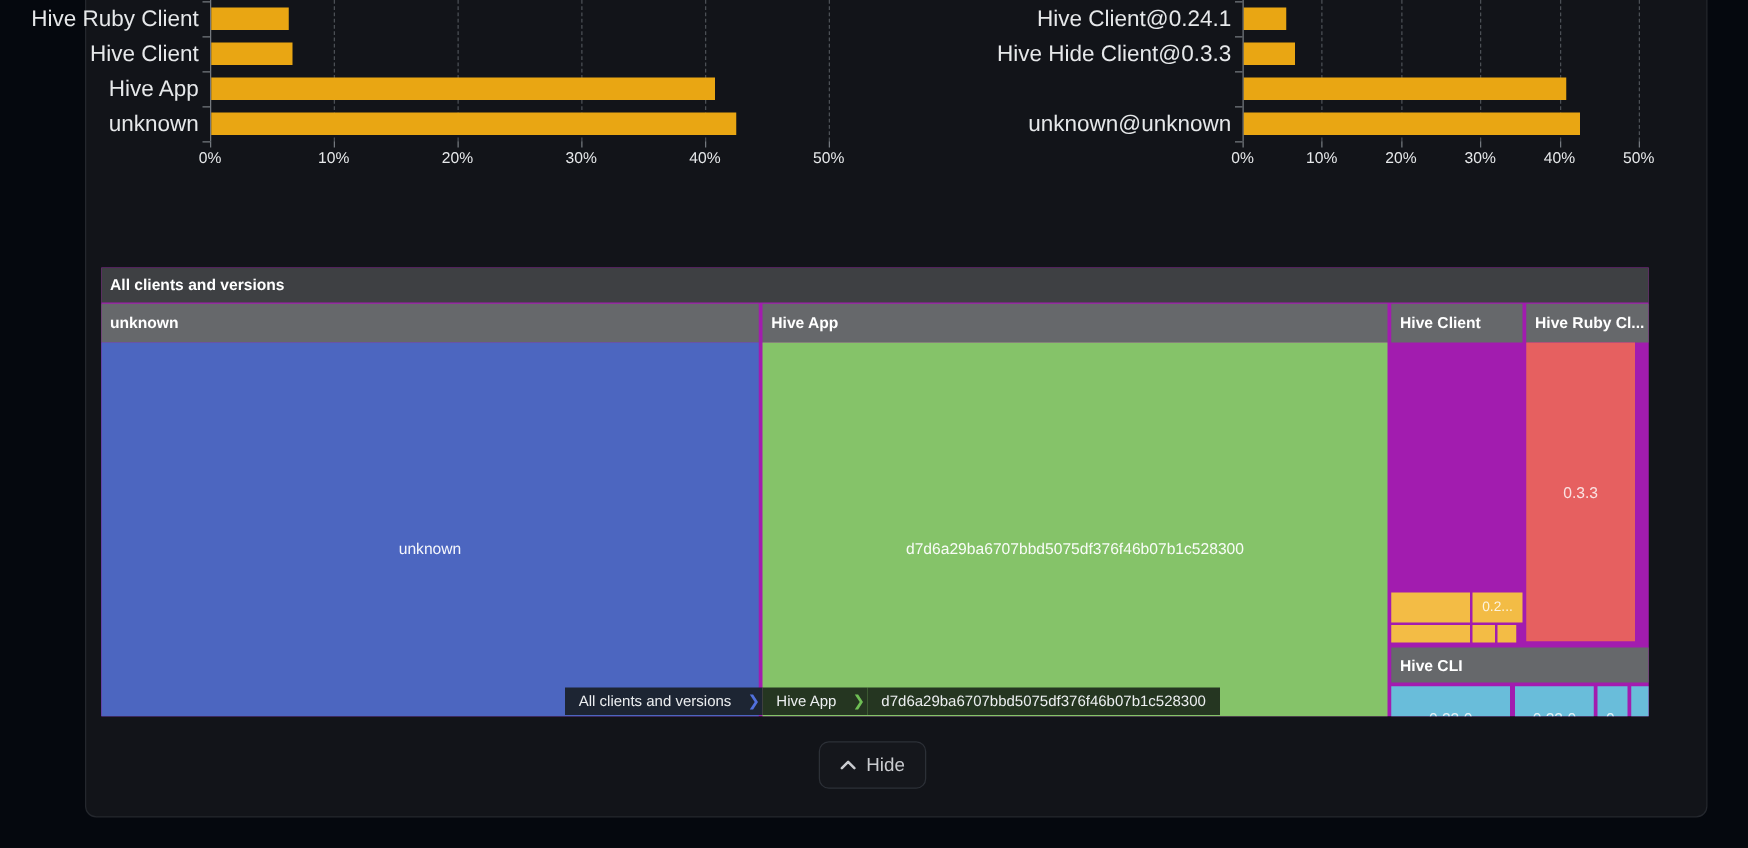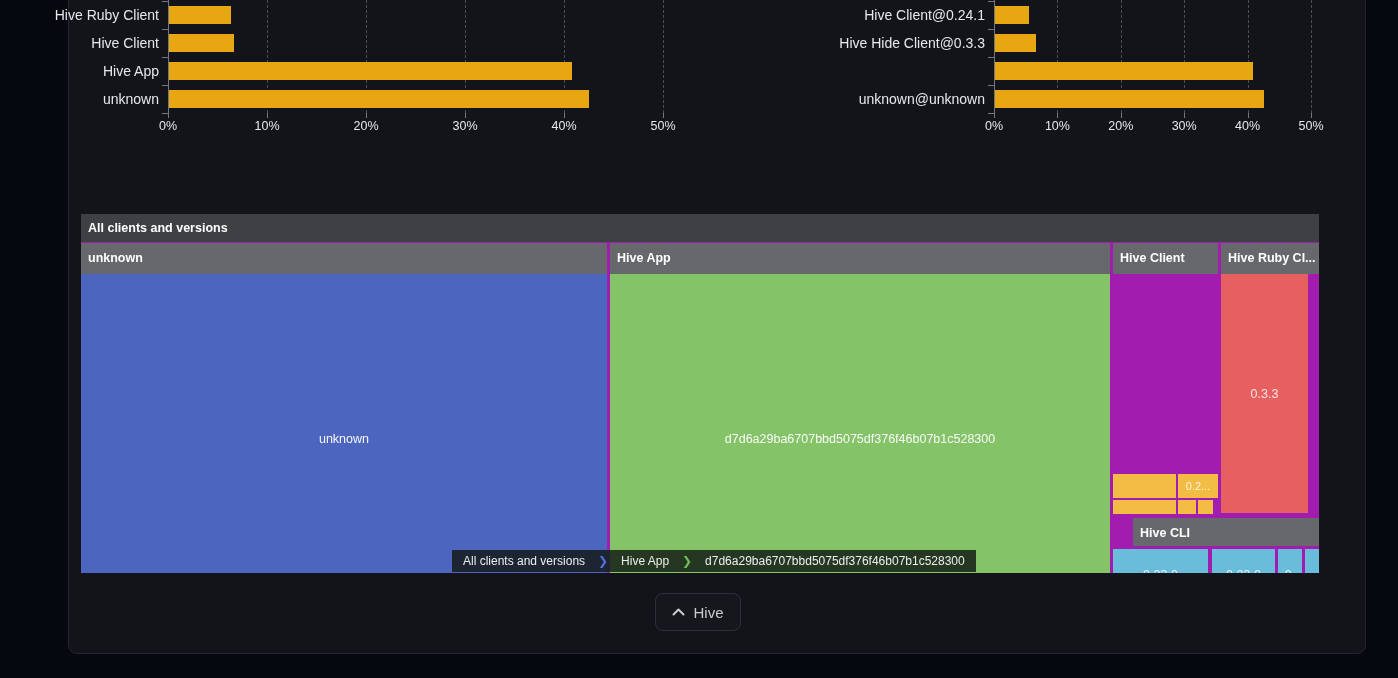--- a/index.html
+++ b/index.html
@@ -9,21 +9,21 @@
     background:#05080e;
     font-family:"Liberation Sans","DejaVu Sans",sans-serif;
   }
   .card {
     position:absolute; left:68px; top:-40px; width:1298px; height:694px;
     background:#121419; border:1px solid #24272d; border-radius:9px;
   }
   
   .barchart { position:absolute; top:0; height:140px; z-index:2; }
   .cat-label { position:absolute; height:28px; line-height:28px; text-align:right;
-    color:#e6e8ea; font-size:14px; white-space:nowrap; }
+    color:#e6e8ea; font-size:18px; white-space:nowrap; }
   .bar { position:absolute; height:18px; background:#e9a613; }
   .gridline { position:absolute; top:0; height:113px; width:0; border-left:1px dashed #4b4f55; }
   .axis-line { position:absolute; top:0; height:113px; width:0; border-left:1px solid #74797f; }
   .cat-tick { position:absolute; width:6px; height:0; border-top:1px solid #74797f; }
   .val-tick { position:absolute; top:113px; height:5px; width:0; border-left:1px solid #74797f; }
   .tick-label { position:absolute; top:119px; width:44px; text-align:center;
     color:#e6e8ea; font-size:12.5px; }
   
   .treemap { position:absolute; left:81px; top:214px; width:1238px; height:359px;
     background:#a21caf; overflow:hidden; z-index:2; }
@@ -148,21 +148,21 @@
     <div class="tm-block soft" style="left:1097px;top:260px;width:40px;height:24px;background:#f3bc45;font-size:11px;">0.2...</div>
     <div class="tm-block" style="left:1032px;top:286px;width:63px;height:14px;background:#f3bc45;"></div>
     <div class="tm-block" style="left:1097px;top:286px;width:18px;height:14px;background:#f3bc45;"></div>
     <div class="tm-block" style="left:1117px;top:286px;width:15px;height:14px;background:#f3bc45;"></div>
 
     <div class="tm-head" style="left:1140px;width:98px;">
       <span>Hive Ruby Cl...</span>
     </div>
     <div class="tm-block soft" style="left:1140px;top:60px;width:87px;height:239px;background:#e66060;">0.3.3</div>
 
-    <div class="tm-head" style="left:1032px;top:304px;height:28px;width:206px;margin-left:20px;">
+    <div class="tm-head" style="left:1032px;top:304px;height:28px;width:206px;">
       <span>Hive CLI</span>
     </div>
     <div class="tm-block soft" style="left:1032px;top:335px;width:95px;height:52px;background:#69bdda;">0.23.0</div>
     <div class="tm-block soft" style="left:1131px;top:335px;width:63px;height:52px;background:#69bdda;">0.23.0</div>
     <div class="tm-block soft" style="left:1197px;top:335px;width:24px;height:52px;background:#69bdda;">0.</div>
     <div class="tm-block" style="left:1224px;top:335px;width:14px;height:52px;background:#69bdda;"></div>
 
 
     <div class="breadcrumb">
       <span class="crumb bg-blue-dk">All clients and versions</span>
@@ -170,15 +170,15 @@
       <span class="crumb bg-green-dk">Hive App</span>
       <span class="crumb-sep bg-green-dk sep-green">❯</span>
       <span class="crumb bg-green-dk">d7d6a29ba6707bbd5075df376f46b07b1c528300</span>
     </div>
   </div>
 
   <div class="hide-btn">
     <svg width="13" height="8" viewBox="0 0 13 8">
       <polyline points="1.5,6.5 6.5,1.5 11.5,6.5" fill="none" stroke="#c9cbcf" stroke-width="2" stroke-linecap="round" stroke-linejoin="round"></polyline>
     </svg>
-    <span>Hive</span>
+    <span>Hide</span>
   </div>
 </div>
 
 </body></html>

